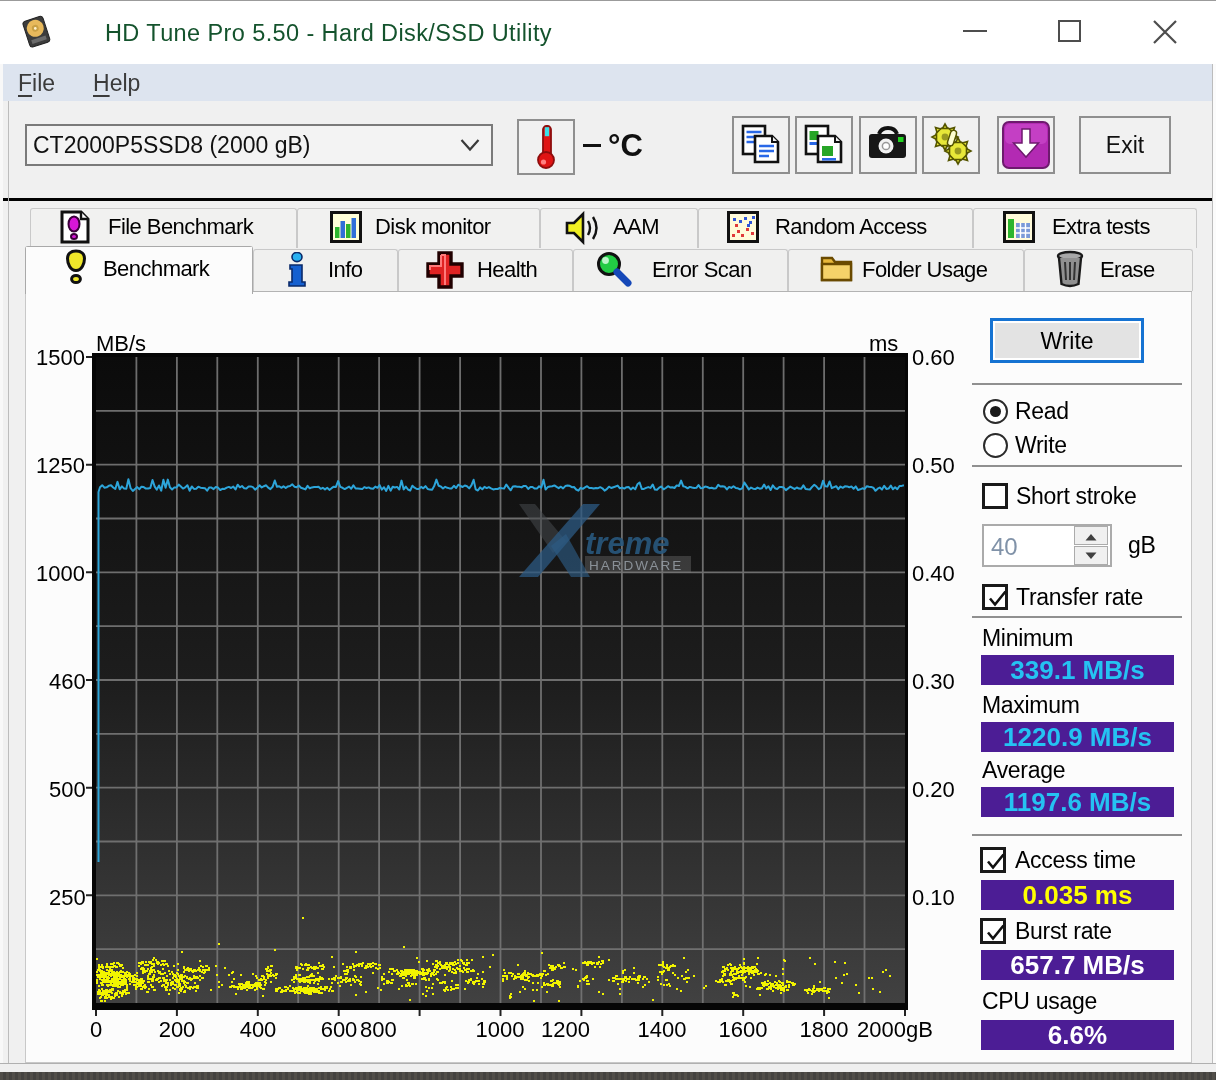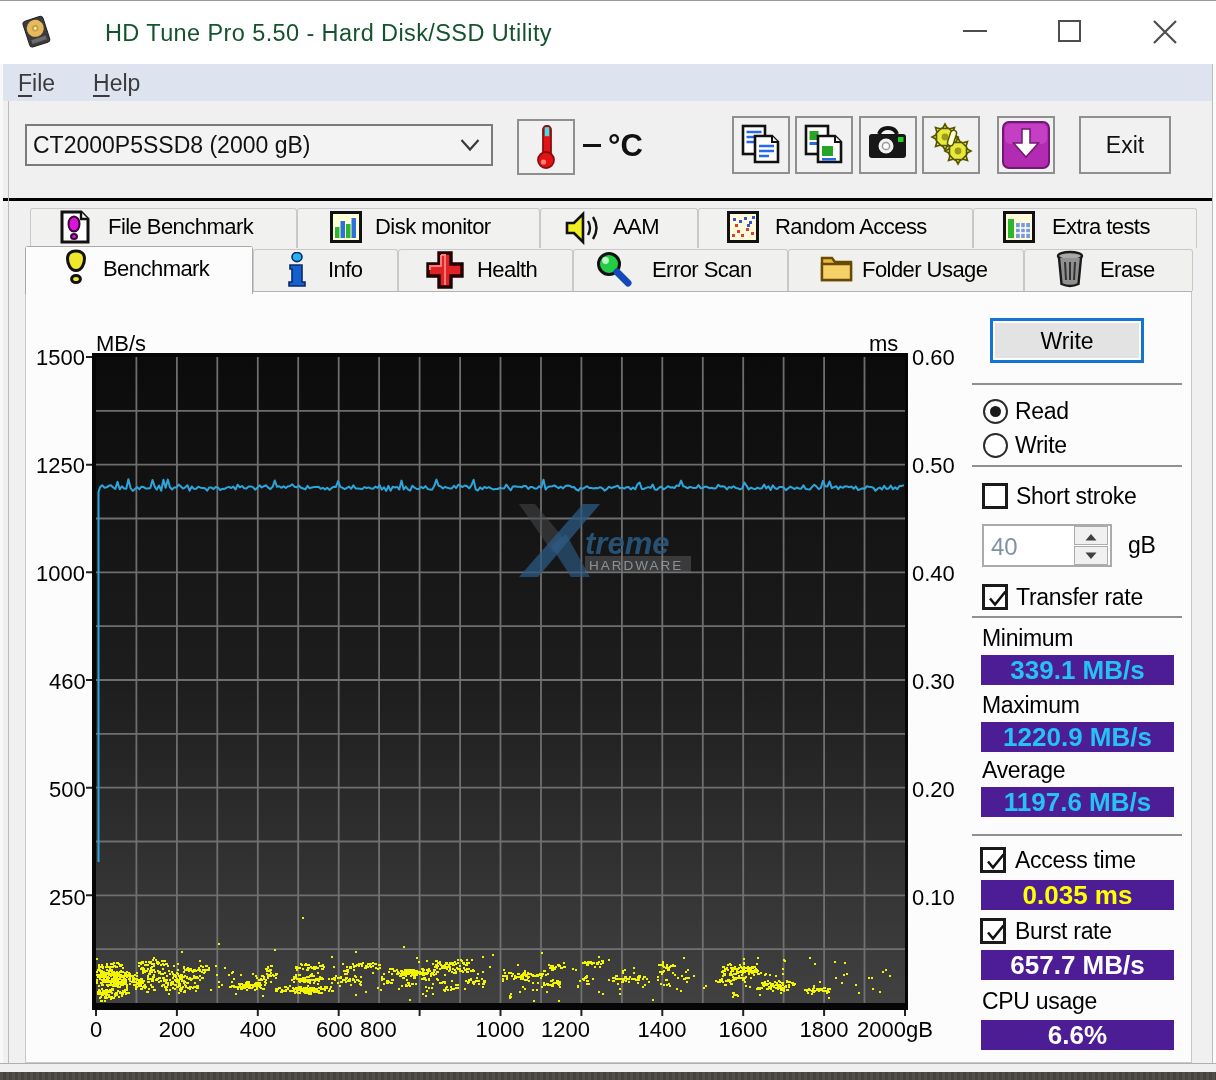--- a/index.html
+++ b/index.html
@@ -2103,21 +2103,21 @@
 <div class="abs axlbl" style="left:49px;top:885px">250</div>
 <div class="abs ryl" style="left:912px;top:345px">0.60</div>
 <div class="abs ryl" style="left:912px;top:453px">0.50</div>
 <div class="abs ryl" style="left:912px;top:561px">0.40</div>
 <div class="abs ryl" style="left:912px;top:669px">0.30</div>
 <div class="abs ryl" style="left:912px;top:777px">0.20</div>
 <div class="abs ryl" style="left:912px;top:885px">0.10</div>
 <div class="abs axlbl" style="left:56px;top:1017px;width:80px;text-align:center">0</div>
 <div class="abs axlbl" style="left:137px;top:1017px;width:80px;text-align:center">200</div>
 <div class="abs axlbl" style="left:218px;top:1017px;width:80px;text-align:center">400</div>
-<div class="abs axlbl" style="left:316px;top:1017px;width:80px;">600</div>
+<div class="abs axlbl" style="left:299px;top:1017px;width:80px;text-align:center">600</div>
 <div class="abs axlbl" style="left:360px;top:1017px;width:80px;text-align:left">800</div>
 <div class="abs axlbl" style="left:460px;top:1017px;width:80px;text-align:center">1000</div>
 <div class="abs axlbl" style="left:541px;top:1017px;width:80px;text-align:left">1200</div>
 <div class="abs axlbl" style="left:622px;top:1017px;width:80px;text-align:center">1400</div>
 <div class="abs axlbl" style="left:703px;top:1017px;width:80px;text-align:center">1600</div>
 <div class="abs axlbl" style="left:784px;top:1017px;width:80px;text-align:center">1800</div>
 <div class="abs axlbl" style="left:857px;top:1017px;">2000gB</div>
 
 <div class="abs" style="left:990px;top:318px;width:154px;height:45px;border:3px solid #1673d2;background:#e3e3e3;">
   <div style="position:absolute;inset:0;border:2px solid #fff;"></div>

